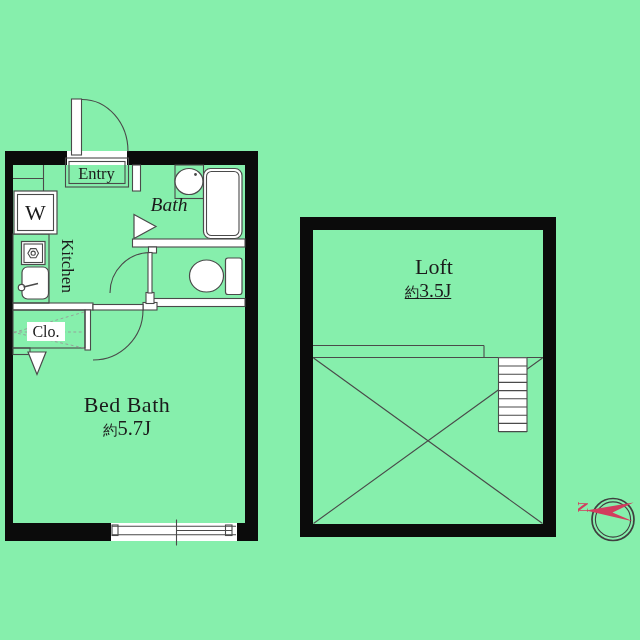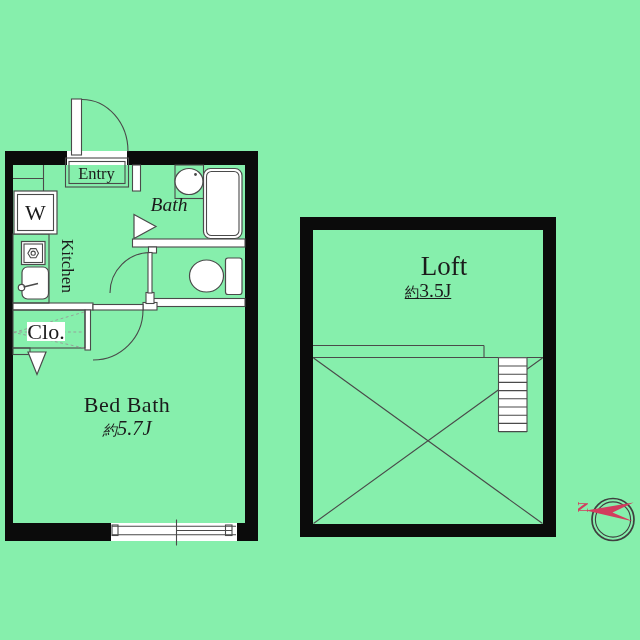--- a/index.html
+++ b/index.html
@@ -6,24 +6,24 @@
   #stage{position:relative;width:640px;height:640px;background:#86efac;overflow:hidden;
          font-family:"Liberation Serif","DejaVu Serif",serif;}
   #plan-svg{position:absolute;left:0;top:0;width:640px;height:640px;}
   .lbl{position:absolute;color:#1b1b1b;text-align:center;white-space:nowrap;
        font-family:"Liberation Serif","DejaVu Serif",serif;}
   .lbl-entry{left:66px;top:161px;width:61px;height:25px;line-height:25px;font-size:16.5px;}
   .lbl-w{left:14px;top:191px;width:43px;height:43px;line-height:43px;font-size:22px;}
   .lbl-bath{left:131px;top:193px;width:76px;height:24px;line-height:24px;font-size:19.5px;font-style:italic;}
   .lbl-kitchen{left:27px;top:255px;width:80px;height:22px;line-height:22px;font-size:17px;
                transform:rotate(90deg);transform-origin:center;}
-  .lbl-clo{left:27px;top:322px;width:38px;height:19px;line-height:19px;font-size:22px;background:#fff;text-align:center;}
+  .lbl-clo{left:27px;top:322px;width:38px;height:19px;line-height:19px;font-size:16px;background:#fff;text-align:center;}
   .lbl-bedroom{left:47px;top:392px;width:160px;height:26px;line-height:26px;font-size:22px;letter-spacing:.5px;}
-  .lbl-bedroom-area{left:47px;top:417px;width:160px;height:22px;line-height:22px;font-size:20.5px;font-style:italic;}
-  .lbl-loft{left:374px;top:253px;width:140px;height:27px;line-height:27px;font-size:27px;}
+  .lbl-bedroom-area{left:47px;top:417px;width:160px;height:22px;line-height:22px;font-size:20.5px;}
+  .lbl-loft{left:364px;top:253px;width:140px;height:27px;line-height:27px;font-size:22px;}
   .lbl-loft-area{left:358px;top:280px;width:140px;height:22px;line-height:22px;font-size:19.5px;text-decoration:underline;}
   .area-prefix{font-size:14.5px;}
   .lbl-north{left:574px;top:498px;width:18px;height:18px;line-height:18px;font-size:14.5px;
              font-weight:bold;color:#d23d5e;transform:rotate(-90deg);transform-origin:center;}
   .wall{fill:#0b0b0b;}
   .gap{fill:#ffffff;}
   .thinwall{fill:#ffffff;stroke:#4a4a4a;stroke-width:1.1;}
   .fixture{fill:#ffffff;stroke:#4a4a4a;stroke-width:1.2;}
   .line{fill:none;stroke:#4a4a4a;stroke-width:1.1;}
   .dash{fill:none;stroke:#999999;stroke-width:0.9;stroke-dasharray:2.8 2.6;}

